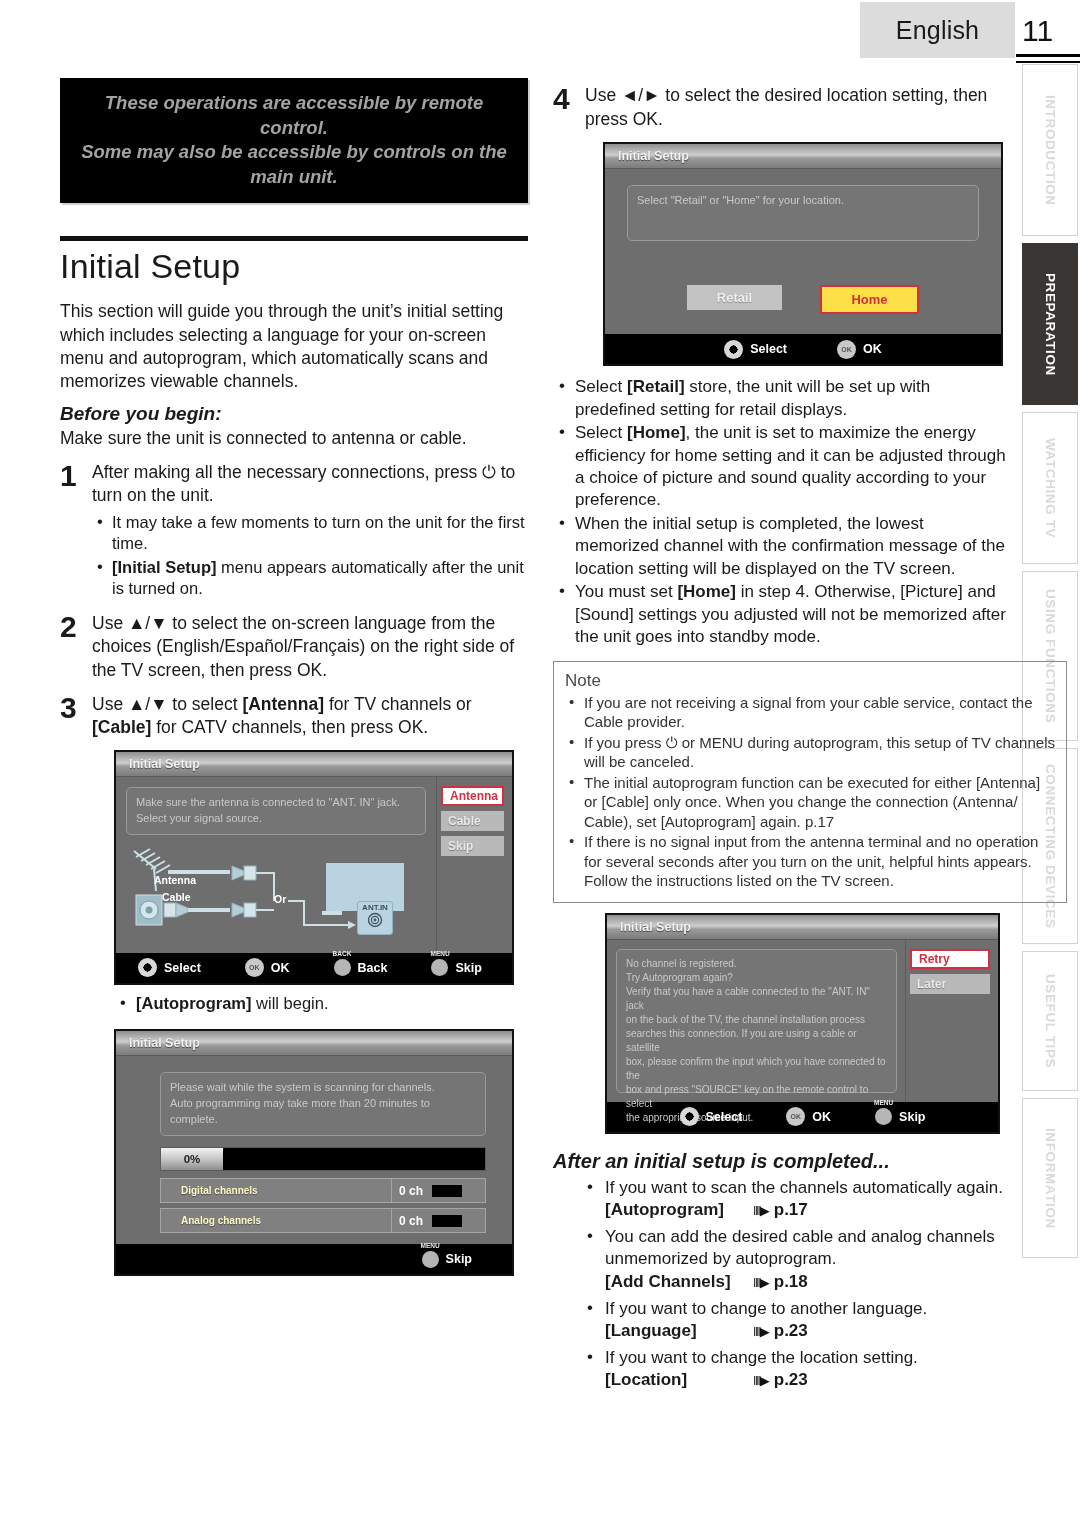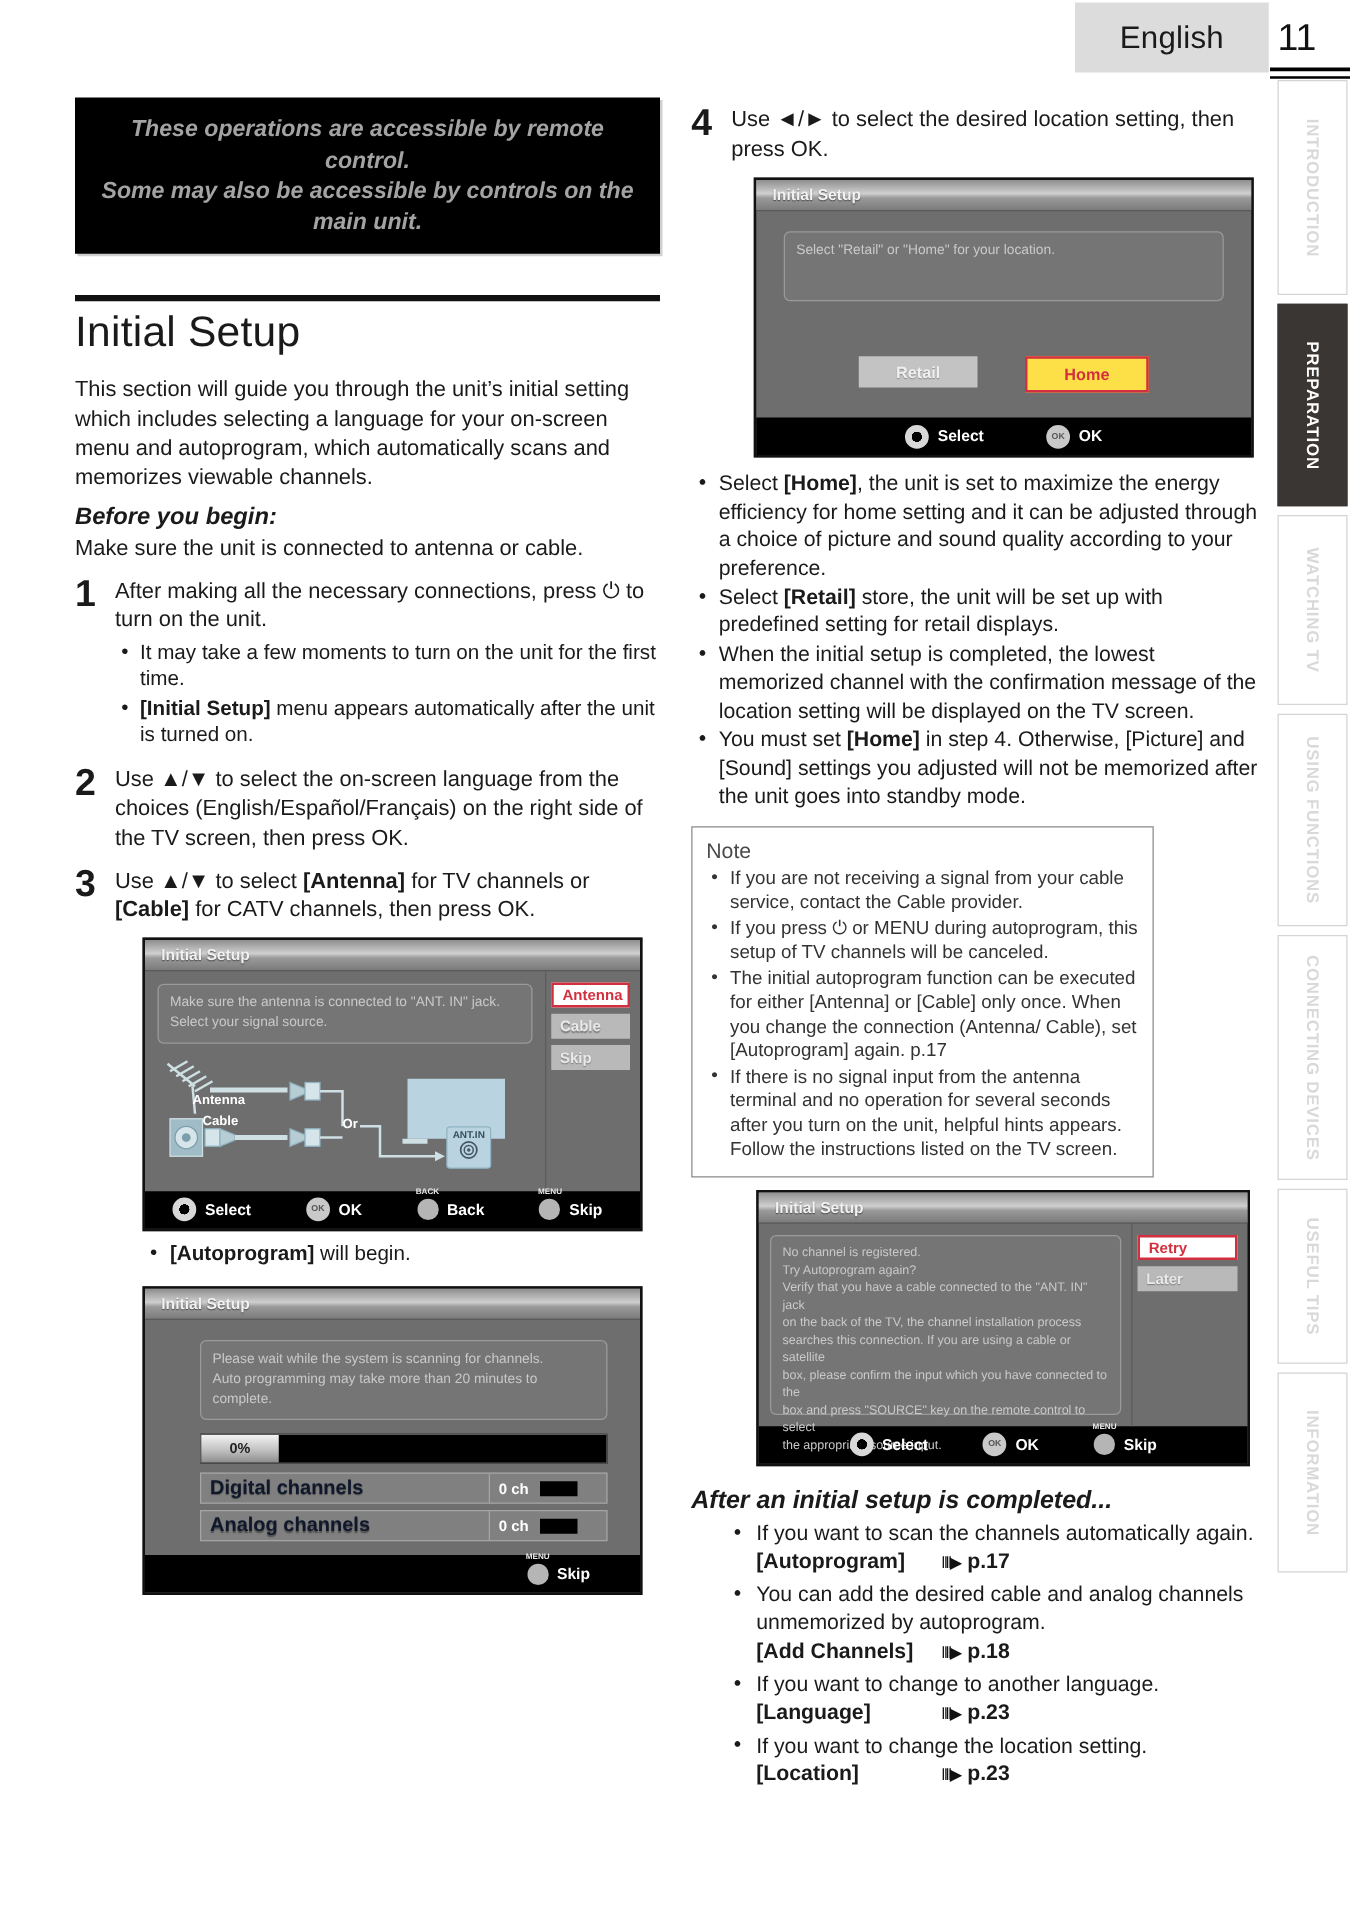--- a/index.html
+++ b/index.html
@@ -126,29 +126,29 @@
   .prog-fill{
     position:absolute; left:0; top:0; bottom:0; width:62px;
     background:linear-gradient(to bottom,#f2f2f2 0%,#c6c6c6 50%,#8e8e8e 100%);
     display:flex;align-items:center;justify-content:center;
     font-size:11.5px;font-weight:bold;color:#222;
   }
   .ch-row{
     display:flex; align-items:center; height:23px; margin-bottom:5px;
     background:#808080; border:1px solid #a5a5a5;
   }
-  .ch-name{ flex:1; padding-left:7px; font-size:16px; font-weight:bold; color:#0f172a;
+  .ch-name{ flex:1; padding-left:20px; font-size:10px; font-weight:bold; color:#fef9c3;
     text-shadow:0 1px 1px rgba(0,0,0,.4);}
   .ch-val{ width:86px; border-left:1px solid #a5a5a5; height:100%; display:flex;
     align-items:center; padding-left:7px; font-size:12px; font-weight:bold; color:#fff; }
   .ch-box{ width:30px; height:12px; background:#000; margin-left:9px; }
 
   
   #note-box{
-    border:1px solid #8a8a8a; padding:9px 11px 10px 11px; margin-top:12px; width:370px;
+    border:1px solid #8a8a8a; padding:9px 11px 10px 11px; margin-top:12px; width:514px;
     box-sizing:border-box;
   }
   #note-title{ font-size:17px; color:#4a4a4a; margin-bottom:2px; }
   .note-list{ list-style:none; margin:0; padding:0; }
   .note-list li{ font-size:15px; line-height:1.3; color:#333; position:relative;
     padding-left:19px; margin-bottom:1px; }
   .note-list li:before{ content:"\2022"; position:absolute; left:4px; top:-1px; }
 
   
   #after-head{ font-size:20px; font-style:italic; font-weight:bold; margin:16px 0 4px 0; }
@@ -394,22 +394,22 @@
           <span>Select</span>
         </div>
         <div class="foot-item">
           <div class="okbtn">OK</div>
           <span>OK</span>
         </div>
       </div>
   </div>
 
   <ul class="tight-bullets" id="right-bullets" style="margin-top:10px;">
+      <li><span>Select </span><span class="b">[Retail]</span><span> store, the unit will be set up with predefined setting for retail displays.</span></li>
       <li><span>Select </span><span class="b">[Home]</span><span>, the unit is set to maximize the energy efficiency for home setting and it can be adjusted through a choice of picture and sound quality according to your preference.</span></li>
-      <li><span>Select </span><span class="b">[Retail]</span><span> store, the unit will be set up with predefined setting for retail displays.</span></li>
       <li><span>When the initial setup is completed, the lowest memorized channel with the confirmation message of the location setting will be displayed on the TV screen.</span></li>
       <li><span>You must set </span><span class="b">[Home]</span><span> in step 4. Otherwise, [Picture] and [Sound] settings you adjusted will not be memorized after the unit goes into standby mode.</span></li>
     </ul>
 
   <div id="note-box">
     <div id="note-title">Note</div>
     <ul class="note-list" id="note-list">
         <li>If you are not receiving a signal from your cable service, contact the Cable provider.</li>
         <li>If you press ⏻ or MENU during autoprogram, this setup of TV channels will be canceled.</li>
         <li>The initial autoprogram function can be executed for either [Antenna] or [Cable] only once. When you change the connection (Antenna/ Cable), set [Autoprogram] again.  p.17</li>

